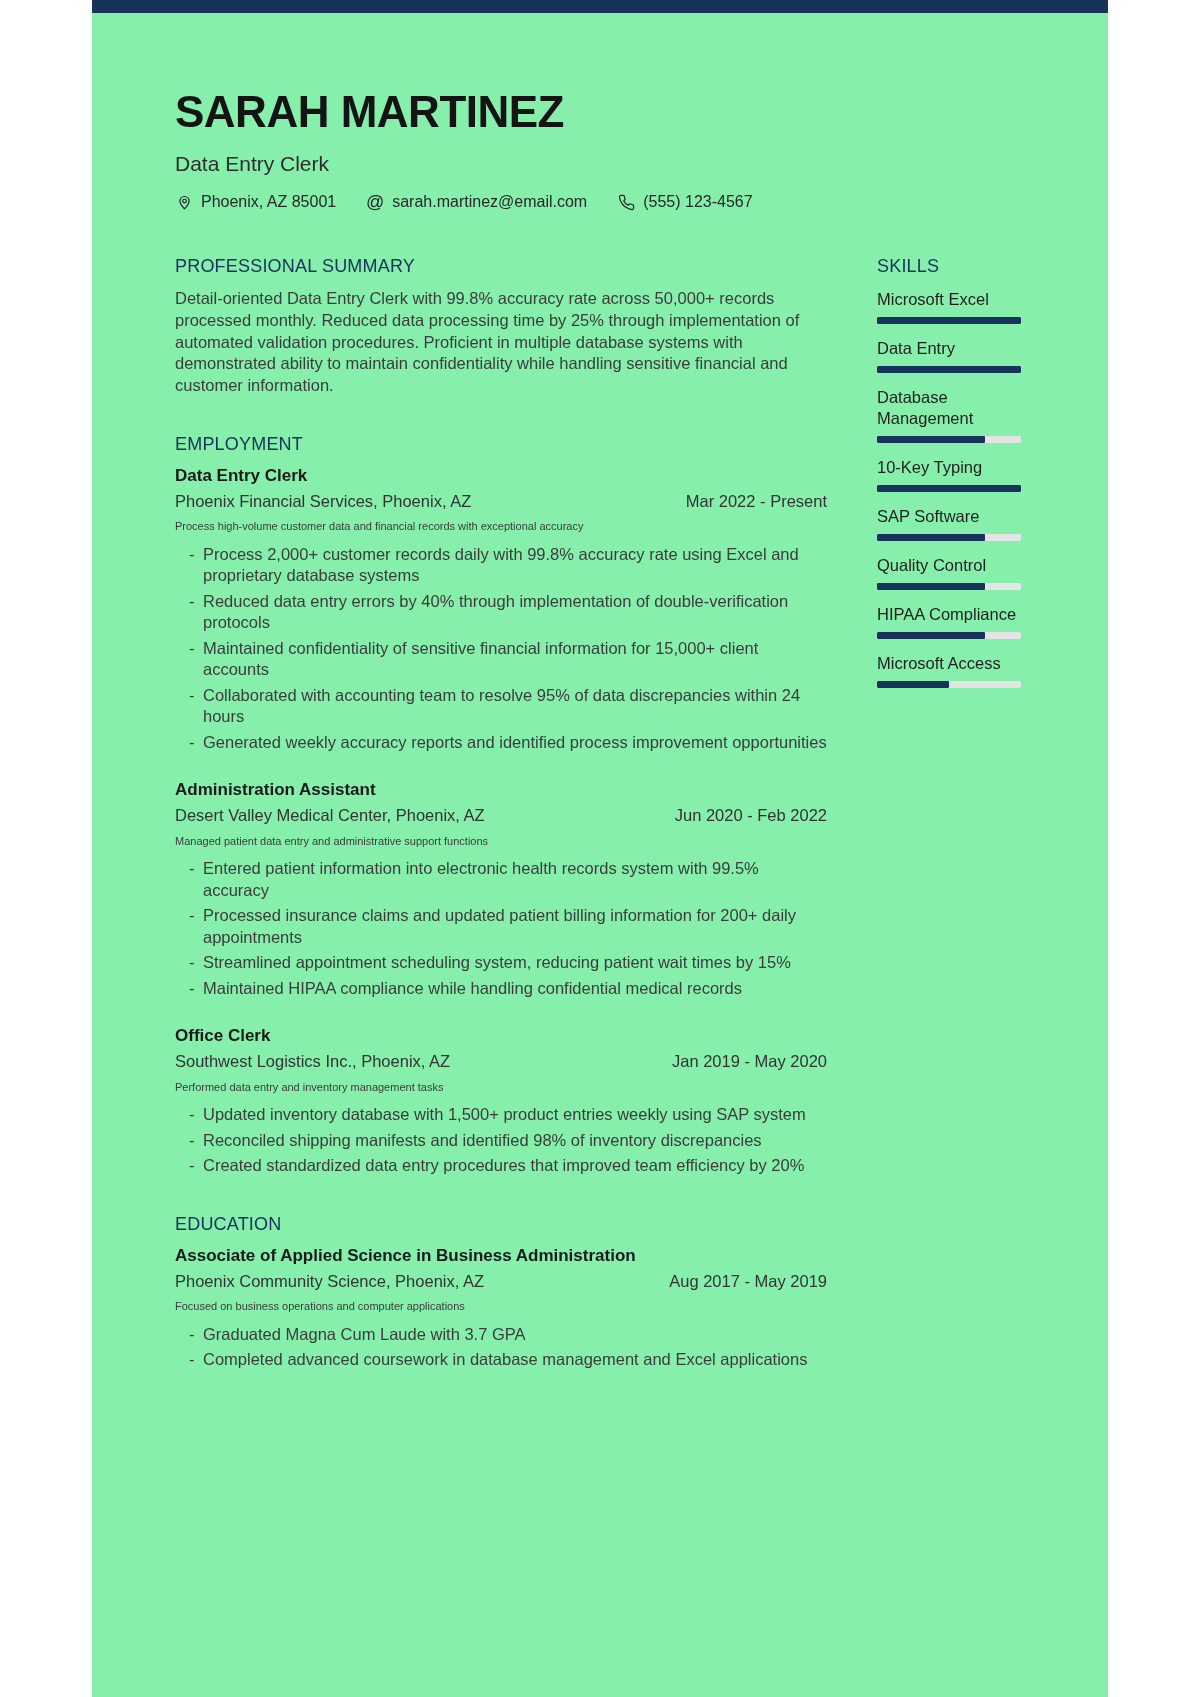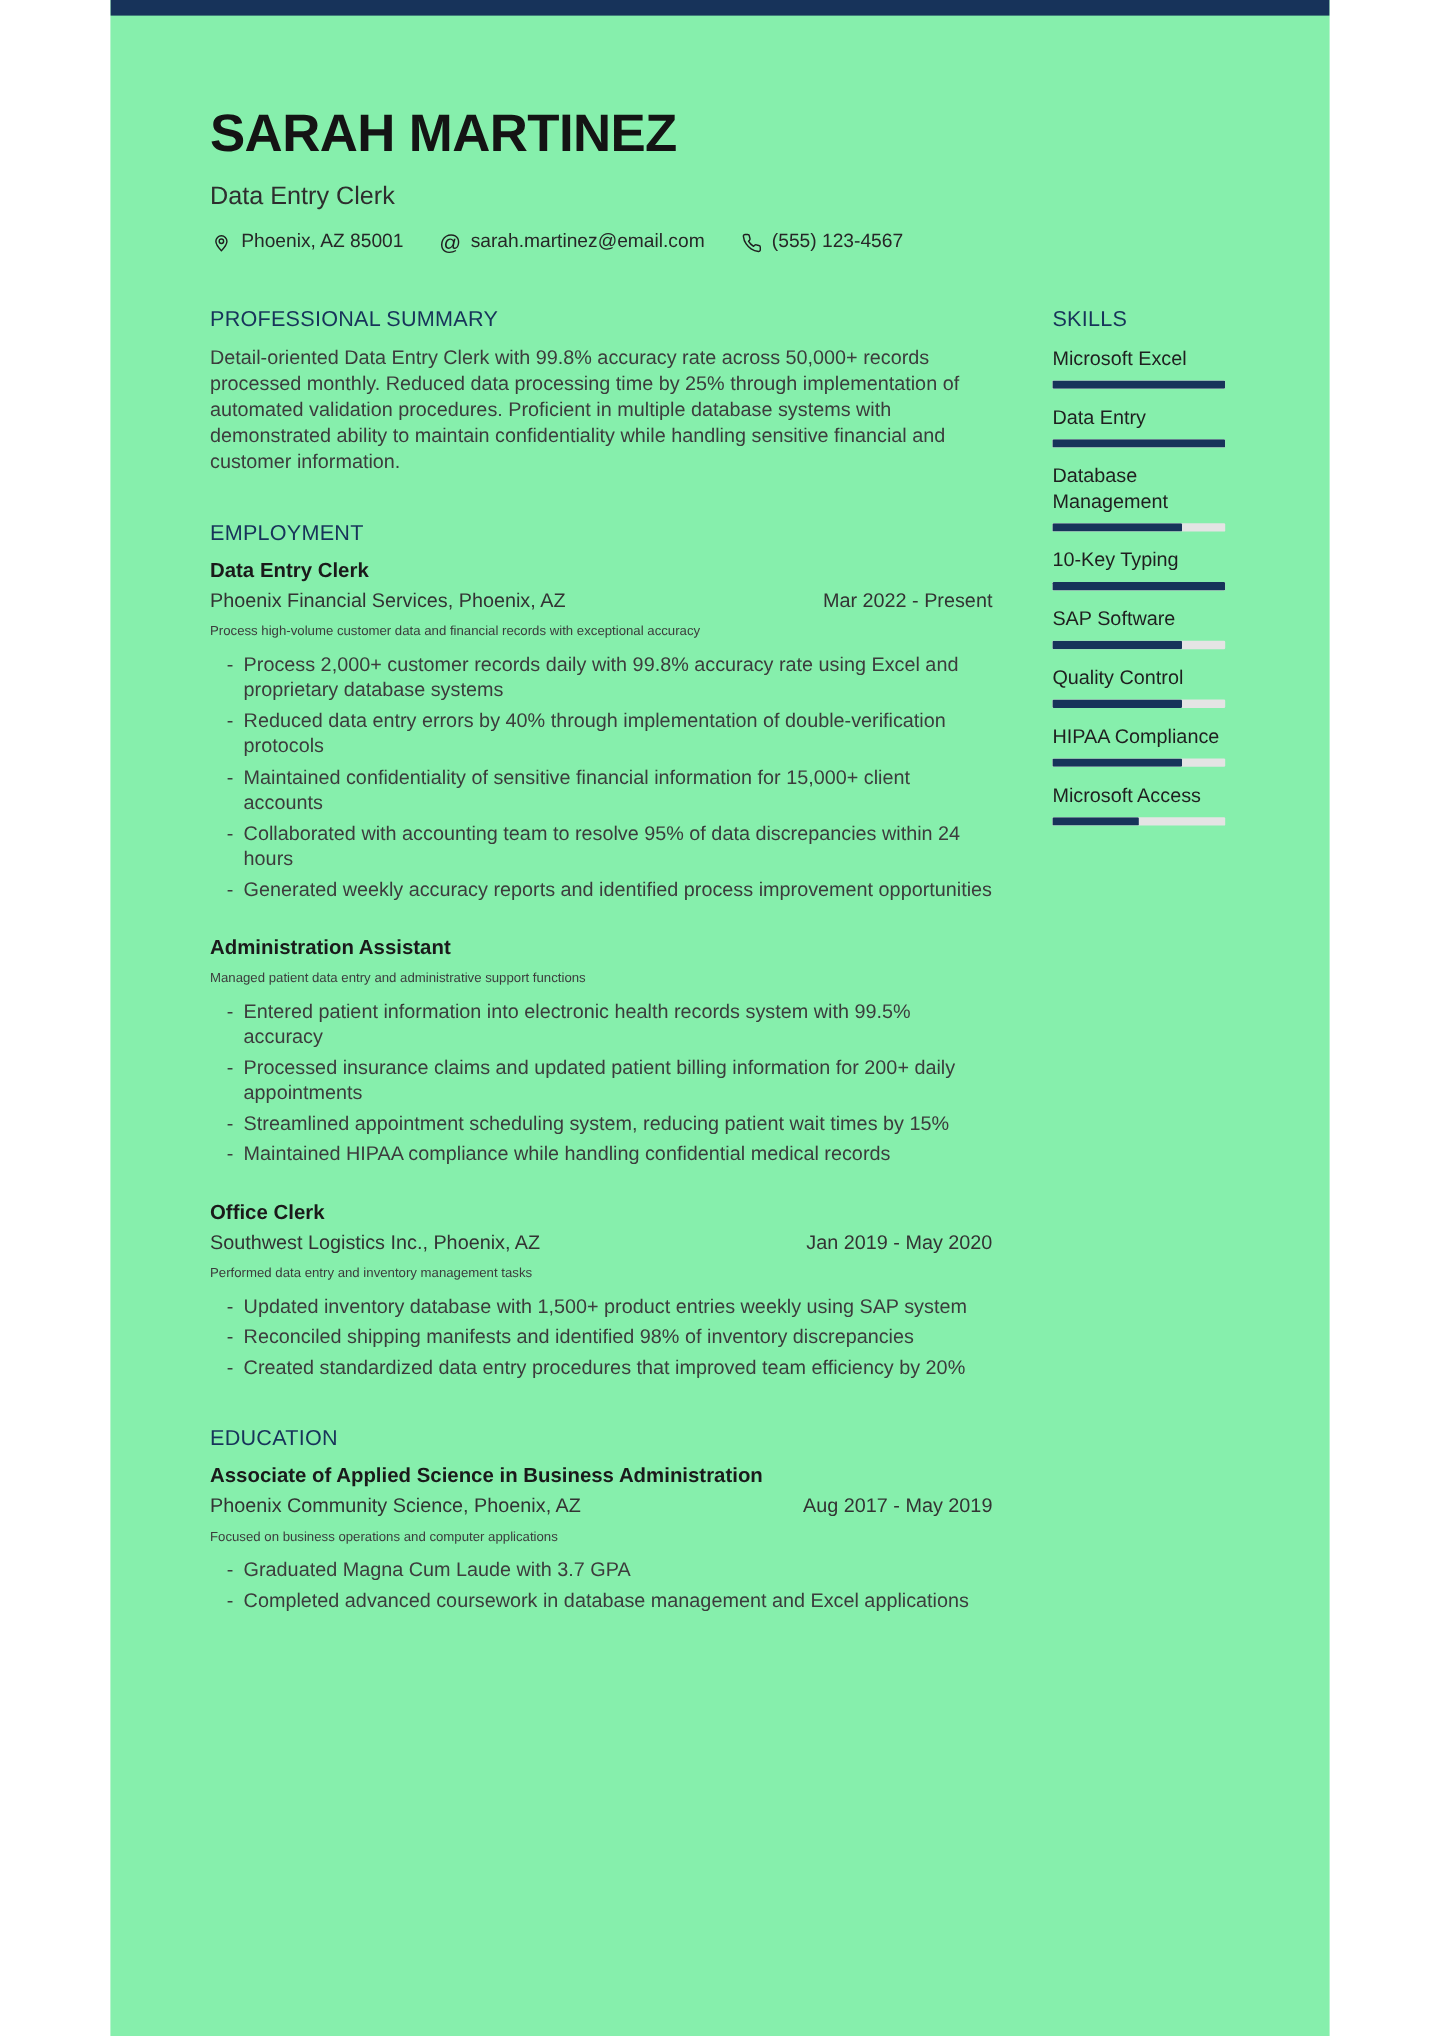--- a/index.html
+++ b/index.html
@@ -206,20 +206,24 @@
                   <span class="bullet-text">Collaborated with accounting team to resolve 95% of data discrepancies within 24 hours</span>
                 </li>
                 <li class="bullet">
                   <span class="dash">-</span>
                   <span class="bullet-text">Generated weekly accuracy reports and identified process improvement opportunities</span>
                 </li>
               </ul>
             </div>
             <div class="entry">
               <div class="entry-title">Administration Assistant</div>
+              <div class="entry-row">
+                <span class="entry-org">Desert Valley Medical Center, Phoenix, AZ</span>
+                <span class="entry-dates">Jun 2020 - Feb 2022</span>
+              </div>
               <div class="entry-summary">Managed patient data entry and administrative support functions</div>
               <ul class="bullets">
                 <li class="bullet">
                   <span class="dash">-</span>
                   <span class="bullet-text">Entered patient information into electronic health records system with 99.5% accuracy</span>
                 </li>
                 <li class="bullet">
                   <span class="dash">-</span>
                   <span class="bullet-text">Processed insurance claims and updated patient billing information for 200+ daily appointments</span>
                 </li>

